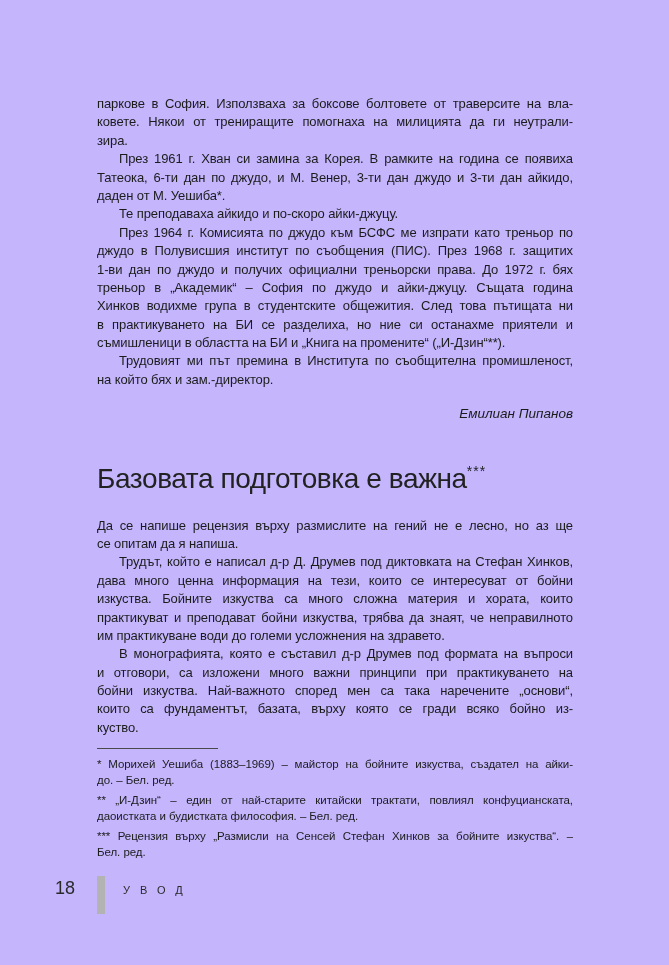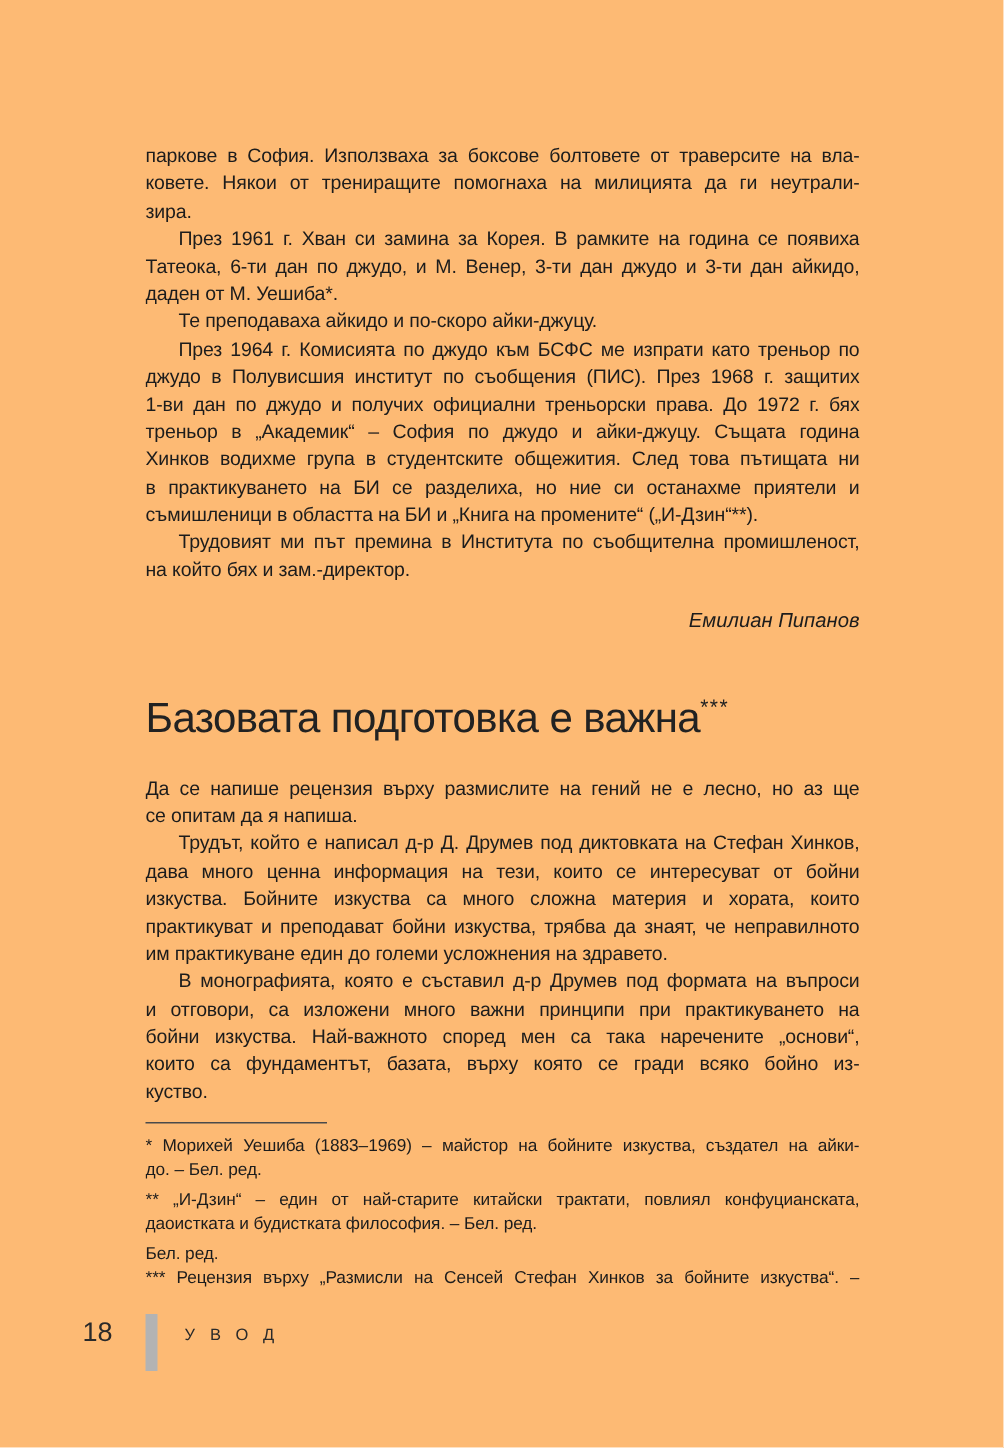--- a/index.html
+++ b/index.html
@@ -1,19 +1,19 @@
 <!DOCTYPE html>
 <html><head>
 <meta charset="utf-8">
 <style>
   html,body { margin:0; padding:0; background:#ffffff; }
   .page {
     position:relative;
     width:669px; height:965px;
-    background:#fdba74;
+    background:#c4b5fd;
     color:#1c1c1c;
     font-family:"Liberation Sans", sans-serif;
     overflow:hidden;
   }
   .content {
     position:absolute;
     left:97px; top:95px; width:476px;
   }
   
   .para { font-size:13px; line-height:18.4px; letter-spacing:-0.1px; }
@@ -131,21 +131,21 @@
     <div id="section-paragraphs">
         <div class="para">
           <div class="line">Да се напише рецензия върху размислите на гений не е лесно, но аз ще</div>
           <div class="line last">се опитам да я напиша.</div>
         </div>
         <div class="para indent">
           <div class="line">Трудът, който е написал д-р Д. Друмев под диктовката на Стефан Хинков,</div>
           <div class="line">дава много ценна информация на тези, които се интересуват от бойни</div>
           <div class="line">изкуства. Бойните изкуства са много сложна материя и хората, които</div>
           <div class="line">практикуват и преподават бойни изкуства, трябва да знаят, че неправилното</div>
-          <div class="line last">им практикуване един до големи усложнения на здравето.</div>
+          <div class="line last">им практикуване води до големи усложнения на здравето.</div>
         </div>
         <div class="para indent">
           <div class="line">В монографията, която е съставил д-р Друмев под формата на въпроси</div>
           <div class="line">и отговори, са изложени много важни принципи при практикуването на</div>
           <div class="line">бойни изкуства. Най-важното според мен са така наречените „основи“,</div>
           <div class="line">които са фундаментът, базата, върху която се гради всяко бойно из-</div>
           <div class="line last">куство.</div>
         </div>
       </div>
 
@@ -154,22 +154,22 @@
     <div id="footnotes">
         <div class="footnote">
           <div class="line">* Морихей Уешиба (1883–1969) – майстор на бойните изкуства, създател на айки-</div>
           <div class="line last">до. – Бел. ред.</div>
         </div>
         <div class="footnote">
           <div class="line">** „И-Дзин“ – един от най-старите китайски трактати, повлиял конфуцианската,</div>
           <div class="line last">даоистката и будистката философия. – Бел. ред.</div>
         </div>
         <div class="footnote">
+          <div class="line">*** Рецензия върху „Размисли на Сенсей Стефан Хинков за бойните изкуства“. –</div>
           <div class="line last">Бел. ред.</div>
-          <div class="line">*** Рецензия върху „Размисли на Сенсей Стефан Хинков за бойните изкуства“. –</div>
         </div>
       </div>
   </div>
 
   <div class="page-num">18</div>
 
   <div class="footer-bar"></div>
 
   <div class="footer-label">УВОД</div>
 </div>

